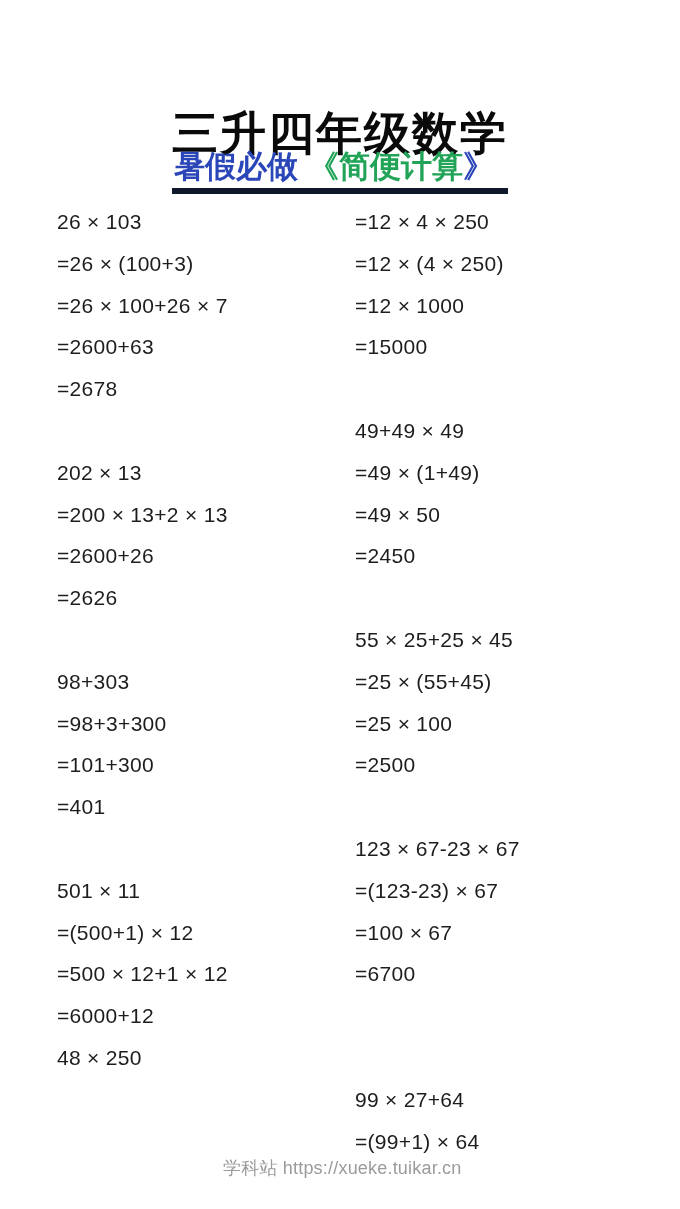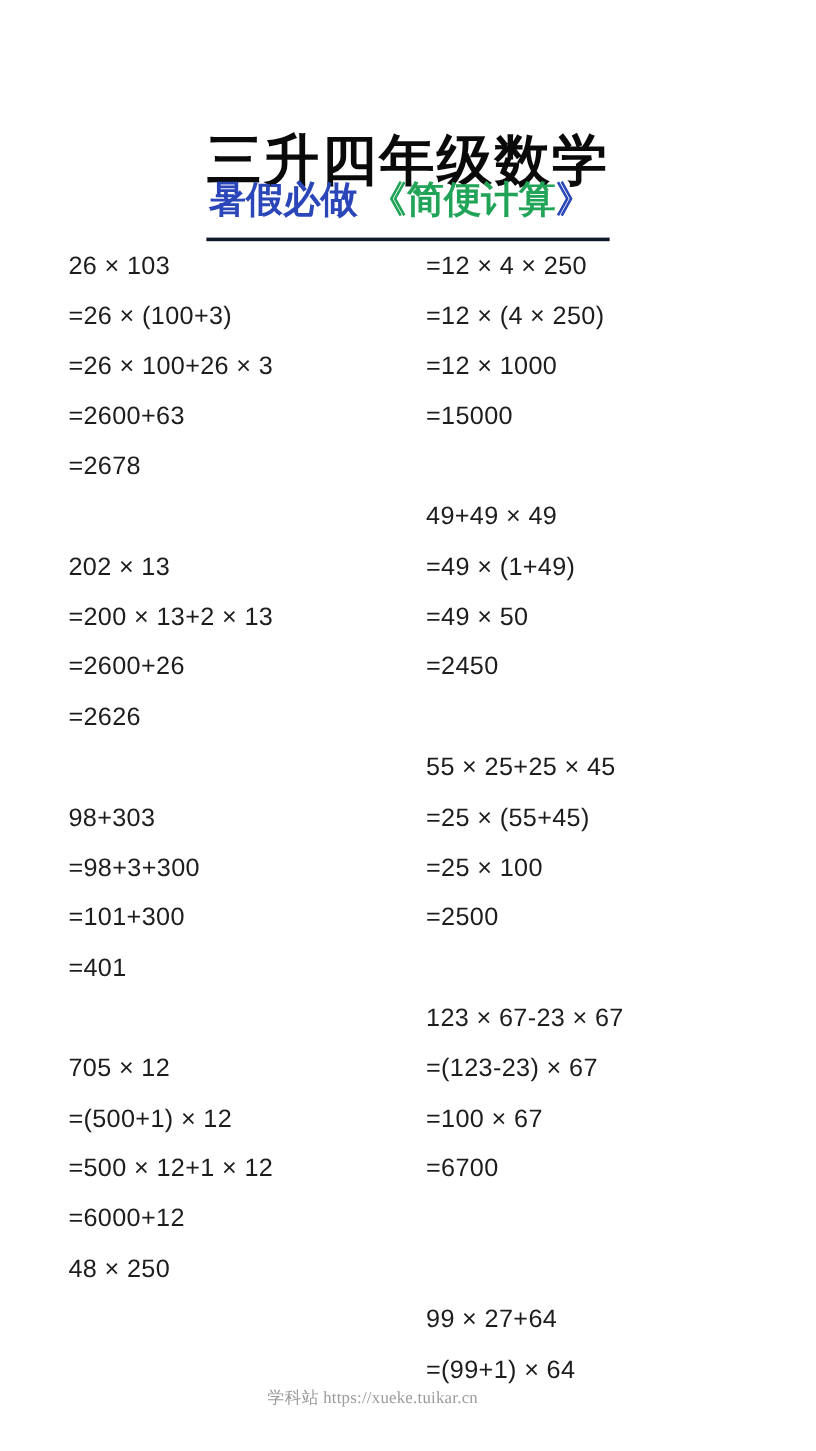--- a/index.html
+++ b/index.html
@@ -37,22 +37,22 @@
     left: 0;
     width: 680px;
     text-align: center;
     white-space: nowrap;
   }
   .subtitle {
     display: inline-block;
     font-family: "DejaVu Serif", "Liberation Serif", serif;
     font-size: 31px;
     font-weight: bold;
-    padding: 0 14px 10px 2px;
-    border-bottom: 3px solid #0f172a;
+    padding: 0 14px 0 2px;
+    border-bottom: 6px solid #0f172a;
   }
   .subtitle .blue  { color: #2a46b8; }
   .subtitle .green { color: #21a457; margin-left: 10px; }
   .subtitle .blue-bracket { color: #2a46b8; }
   .worksheet {
     position: absolute;
     top: 201px;
     left: 0;
     width: 680px;
   }
@@ -67,59 +67,58 @@
     line-height: 41.8px;
     font-size: 21px;
     color: #1d1d1d;
     letter-spacing: 0.3px;
     white-space: nowrap;
   }
   .footer {
     position: absolute;
     top: 1156px;
     left: 223px;
-    font-size: 14px;
+    font-size: 18px;
     color: #9b9b9b;
     letter-spacing: 0.2px;
     white-space: nowrap;
-    font-family: Liberation Serif, serif;
   }
 </style>
 </head>
 <body>
 
 <div class="page">
 
   <div class="title">三升四年级数学</div>
 
   <div class="subtitle-wrap">
     <span class="subtitle">
       <span class="blue">暑假必做</span><span class="green">《简便计算</span><span class="blue-bracket">》</span>
     </span>
   </div>
 
   <div class="worksheet">
     <div class="column left">
         <div class="math-line">26 × 103</div>
         <div class="math-line">=26 × (100+3)</div>
-        <div class="math-line">=26 × 100+26 × 3</div>
+        <div class="math-line">=26 × 100+26 × 7</div>
         <div class="math-line">=2600+63</div>
         <div class="math-line">=2678</div>
         <div class="math-line">&nbsp;</div>
         <div class="math-line">202 × 13</div>
         <div class="math-line">=200 × 13+2 × 13</div>
         <div class="math-line">=2600+26</div>
         <div class="math-line">=2626</div>
         <div class="math-line">&nbsp;</div>
         <div class="math-line">98+303</div>
         <div class="math-line">=98+3+300</div>
         <div class="math-line">=101+300</div>
         <div class="math-line">=401</div>
         <div class="math-line">&nbsp;</div>
-        <div class="math-line">705 × 12</div>
+        <div class="math-line">501 × 11</div>
         <div class="math-line">=(500+1) × 12</div>
         <div class="math-line">=500 × 12+1 × 12</div>
         <div class="math-line">=6000+12</div>
         <div class="math-line">48 × 250</div>
       </div>
     <div class="column right">
         <div class="math-line">=12 × 4 × 250</div>
         <div class="math-line">=12 × (4 × 250)</div>
         <div class="math-line">=12 × 1000</div>
         <div class="math-line">=15000</div>

